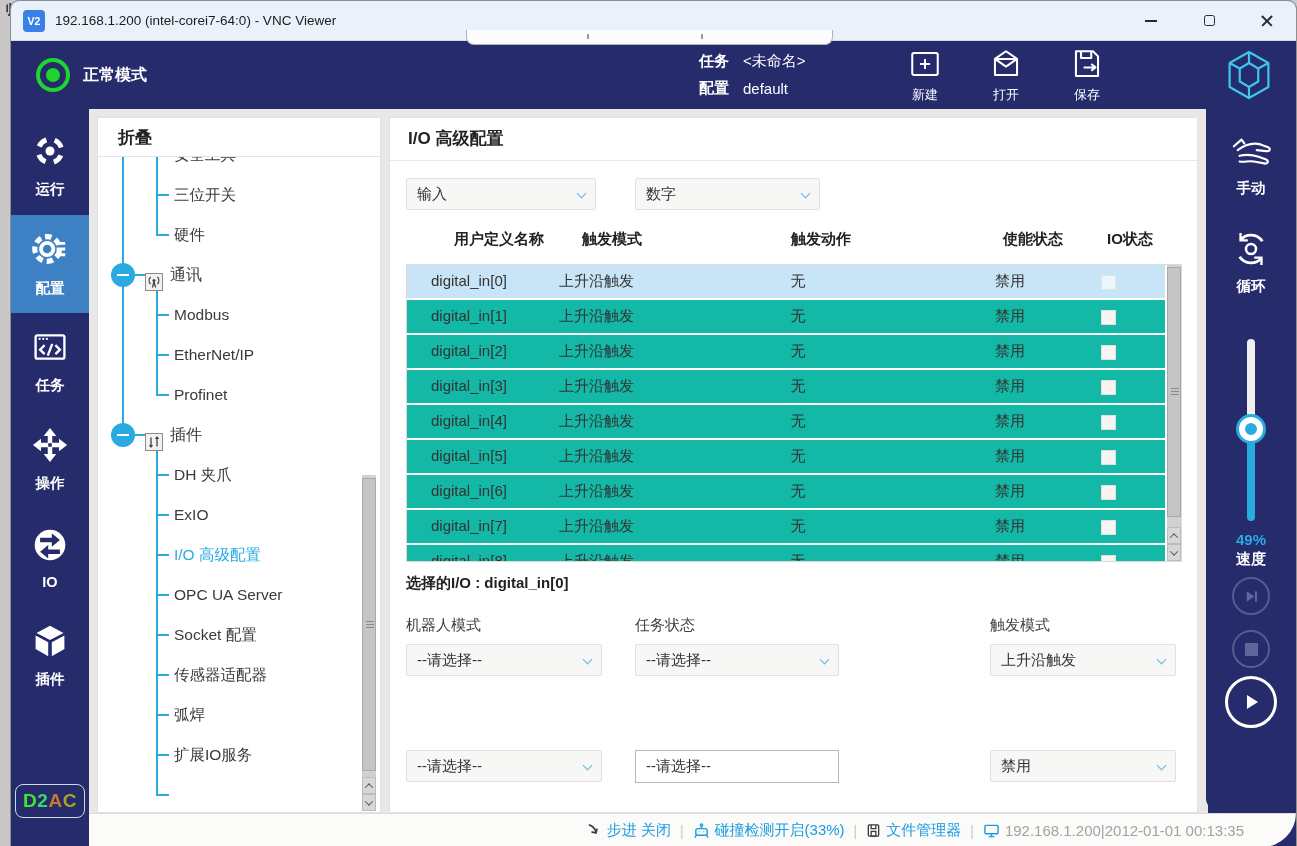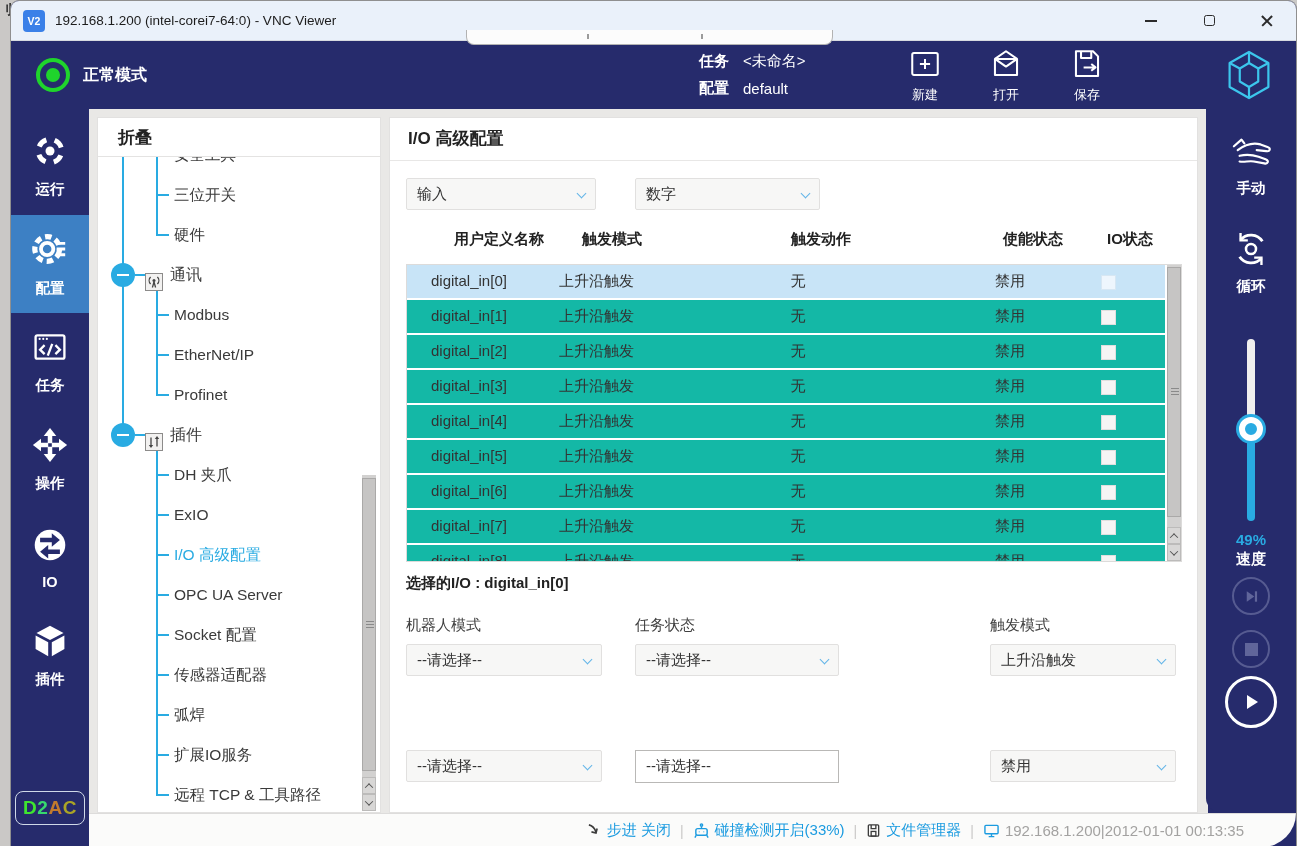--- a/index.html
+++ b/index.html
@@ -47,21 +47,21 @@
   .taskcfg .row { display:flex; align-items:center; height:27px; }
   .taskcfg .lb { font-weight:bold; width:44px; }
   .taskcfg .vl { font-weight:normal; }
   .top-actions { position:absolute; left:882px; top:4px; display:flex; gap:17px; }
   .tact { width:64px; height:62px; display:flex; flex-direction:column; align-items:center; justify-content:flex-start; color:#fff; }
   .tact svg { margin-top:2px; }
   .tact .lbl { font-size:13px; margin-top:1px; }
   .brand-logo { position:absolute; left:1214px; top:7px; }
 
   
-  .lside { position:absolute; left:0; top:68px; width:60px; bottom:9px; }
+  .lside { position:absolute; left:0; top:68px; width:60px; bottom:16px; }
   .nav-item { position:absolute; left:0; width:78px; height:98px; display:flex; flex-direction:column;
     align-items:center; justify-content:center; color:#fff; }
   .nav-item .lbl { font-size:14.5px; font-weight:bold; margin-top:7px; }
   .nav-item.selected { background:#3d80c4; }
   .d2ac { position:absolute; left:4px; bottom:12px; width:70px; height:34px; border:1.6px solid #cfd8e8;
     border-radius:8px; display:flex; align-items:center; justify-content:center; font-size:19px; font-weight:bold; letter-spacing:.5px; }
 
   
   .center { position:absolute; left:78px; top:68px; width:1119px; height:704px; background:#e9e8e6;padding-left:28px; }
   .card { position:absolute; background:#fff; border:1px solid #e2e1e0; }
@@ -401,21 +401,20 @@
               <div class="tree-row" style="top: 538px;">
                 <span class="t-tick"></span>
                 <span class="t-label">弧焊</span>
               </div>
               <div class="tree-row" style="top: 578px;">
                 <span class="t-tick"></span>
                 <span class="t-label">扩展IO服务</span>
               </div>
               <div class="tree-row" style="top: 618px;">
                 <span class="t-tick"></span>
-                <span class="t-label">远程 TCP &amp; 工具路径</span>
               </div>
             </div>
           <div class="vscroll tree-scroll">
             <div class="vthumb">
                 <span class="grip"></span>
               </div>
             <div class="sc-arrows">
               <div class="sc-btn">
                   <span class="chev-s up"></span>
                 </div>

